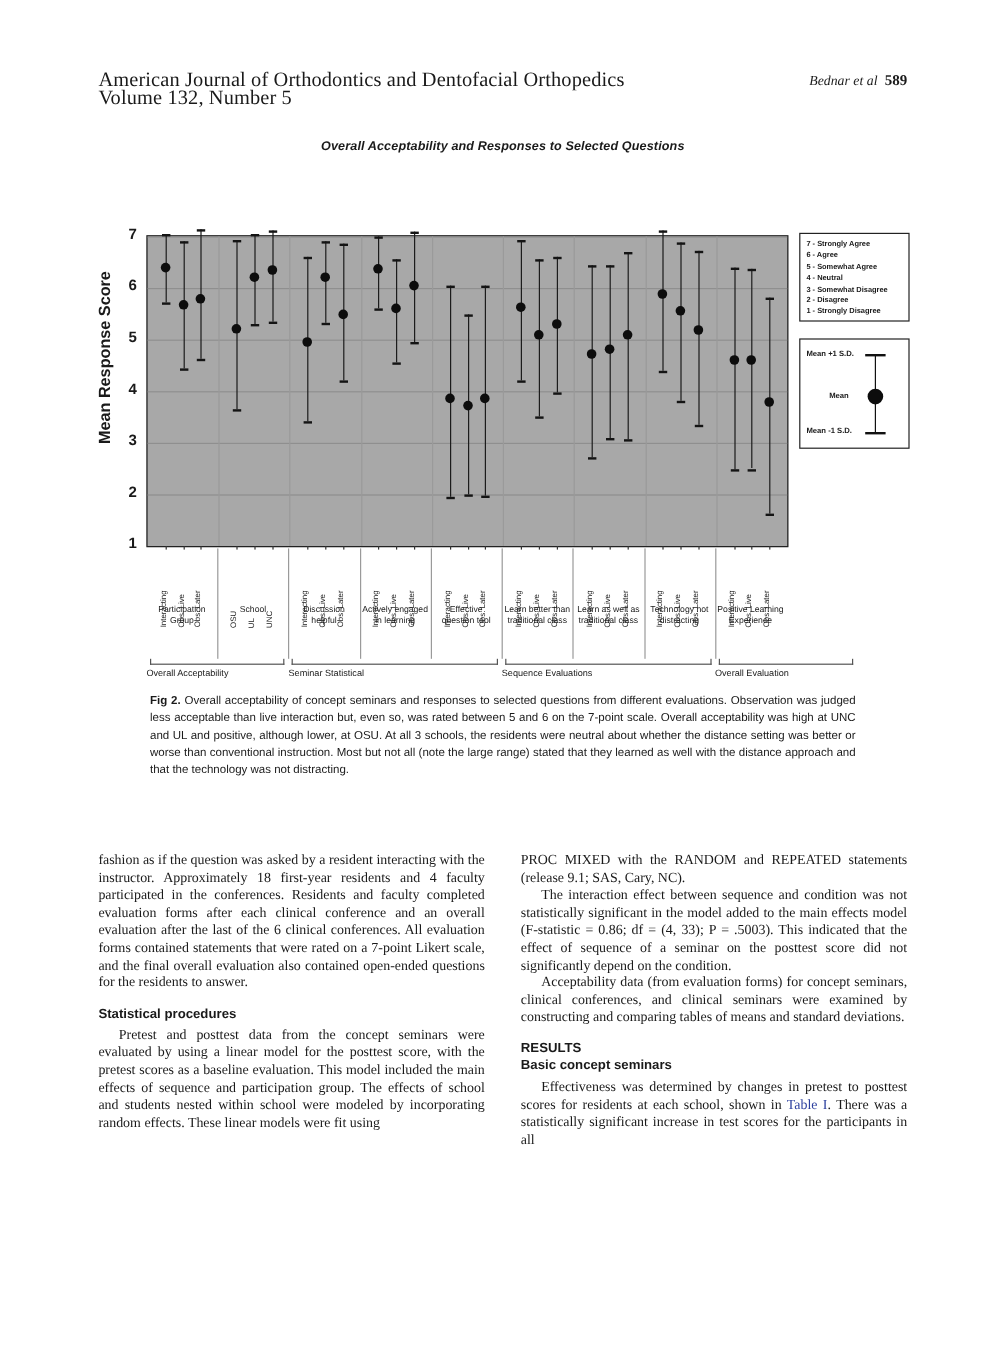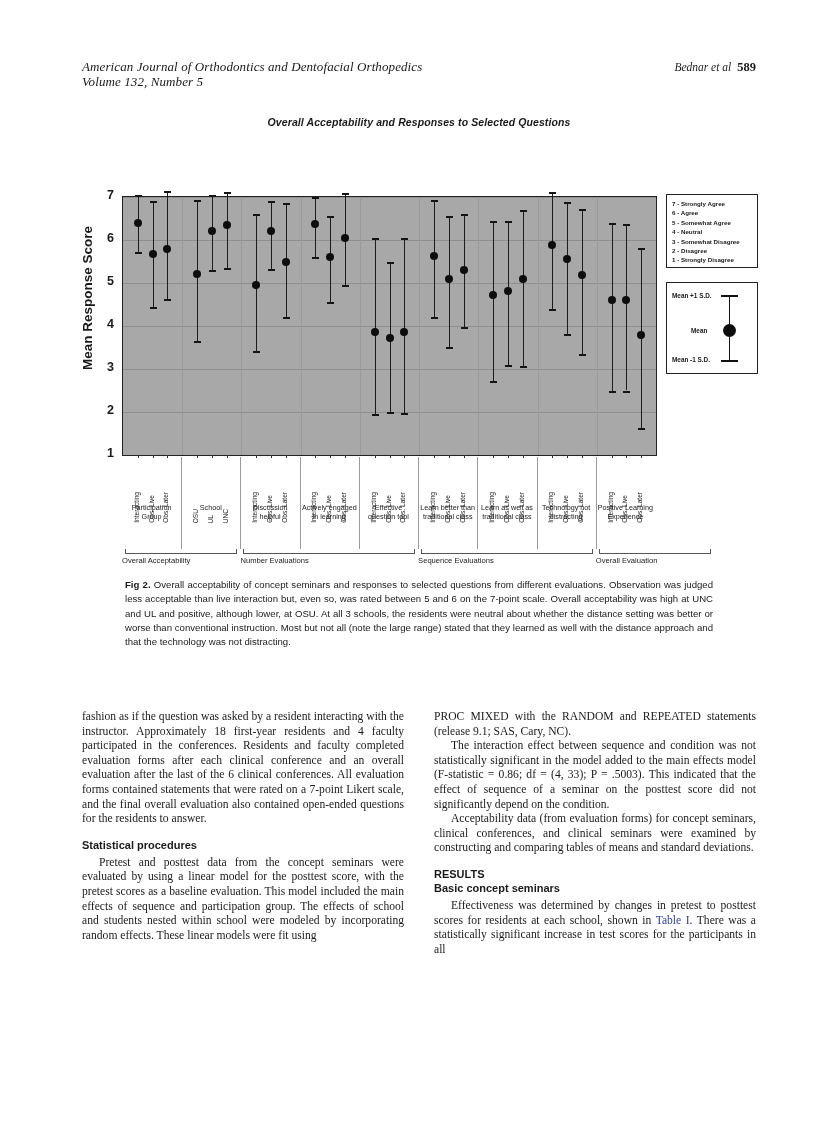--- a/index.html
+++ b/index.html
@@ -8,21 +8,21 @@
     background:#ffffff;
     font-family:"Liberation Serif", serif;
     color:#1a1a1a;
     position:relative;
     overflow:hidden;
   }
   .page{position:absolute;inset:0;}
 
   
   .runhead{position:absolute;left:82px;top:60px;width:674px;}
-  .runhead .left{float:left;font-style:italic;font-size:13px;line-height:14.5px;letter-spacing:.1px;}
+  .runhead .left{float:left;font-size:17px;line-height:14.5px;letter-spacing:.1px;}
   .runhead .right{float:right;text-align:right;font-size:11.5px;line-height:14.5px;}
   .runhead .right .ital{font-style:italic;}
   .runhead .right .pg{font-weight:bold;font-style:normal;margin-left:6px;font-size:12.5px;}
   .clr{clear:both;}
 
   
   .figure{position:absolute;left:82px;top:112px;width:674px;height:460px;}
   .fig-title{text-align:center;font-family:"Liberation Sans",sans-serif;font-weight:bold;font-size:17px;margin:0;padding-top:4px;letter-spacing:.2px;}
   .fig-sub{text-align:center;font-family:"Liberation Sans",sans-serif;font-weight:bold;font-style:italic;font-size:10.5px;margin-top:4px;letter-spacing:.1px;}
 
@@ -353,21 +353,21 @@
           <div class="cond" style="left: 499.389px;">Obs. Live</div>
           <div class="cond" style="left: 514.194px;">Obs. Later</div>
           <div class="grp-label" style="left: 475.778px; width: 55.2222px;">Positive Learning Experience</div>
           <div class="sec-rule" style="left: 3px; width: 112.444px; top: 96px;"></div>
           <div class="sec-tickl" style="left: 3px; top: 92px;"></div>
           <div class="sec-tickl" style="left: 114.444px; top: 92px;"></div>
           <div class="sec-label" style="left: 0px; width: 118.444px; top: 99px;">Overall Acceptability</div>
           <div class="sec-rule" style="left: 121.444px; width: 171.667px; top: 96px;"></div>
           <div class="sec-tickl" style="left: 121.444px; top: 92px;"></div>
           <div class="sec-tickl" style="left: 292.111px; top: 92px;"></div>
-          <div class="sec-label" style="left: 118.444px; width: 177.667px; top: 99px;">Number Evaluations</div>
+          <div class="sec-label" style="left: 118.444px; width: 177.667px; top: 99px;">Seminar Statistical</div>
           <div class="sec-rule" style="left: 299.111px; width: 171.667px; top: 96px;"></div>
           <div class="sec-tickl" style="left: 299.111px; top: 92px;"></div>
           <div class="sec-tickl" style="left: 469.778px; top: 92px;"></div>
           <div class="sec-label" style="left: 296.111px; width: 177.667px; top: 99px;">Sequence Evaluations</div>
           <div class="sec-rule" style="left: 476.778px; width: 112.444px; top: 96px;"></div>
           <div class="sec-tickl" style="left: 476.778px; top: 92px;"></div>
           <div class="sec-tickl" style="left: 588.222px; top: 92px;"></div>
           <div class="sec-label" style="left: 473.778px; width: 118.444px; top: 99px;">Overall Evaluation</div>
         </div>
     </div>

